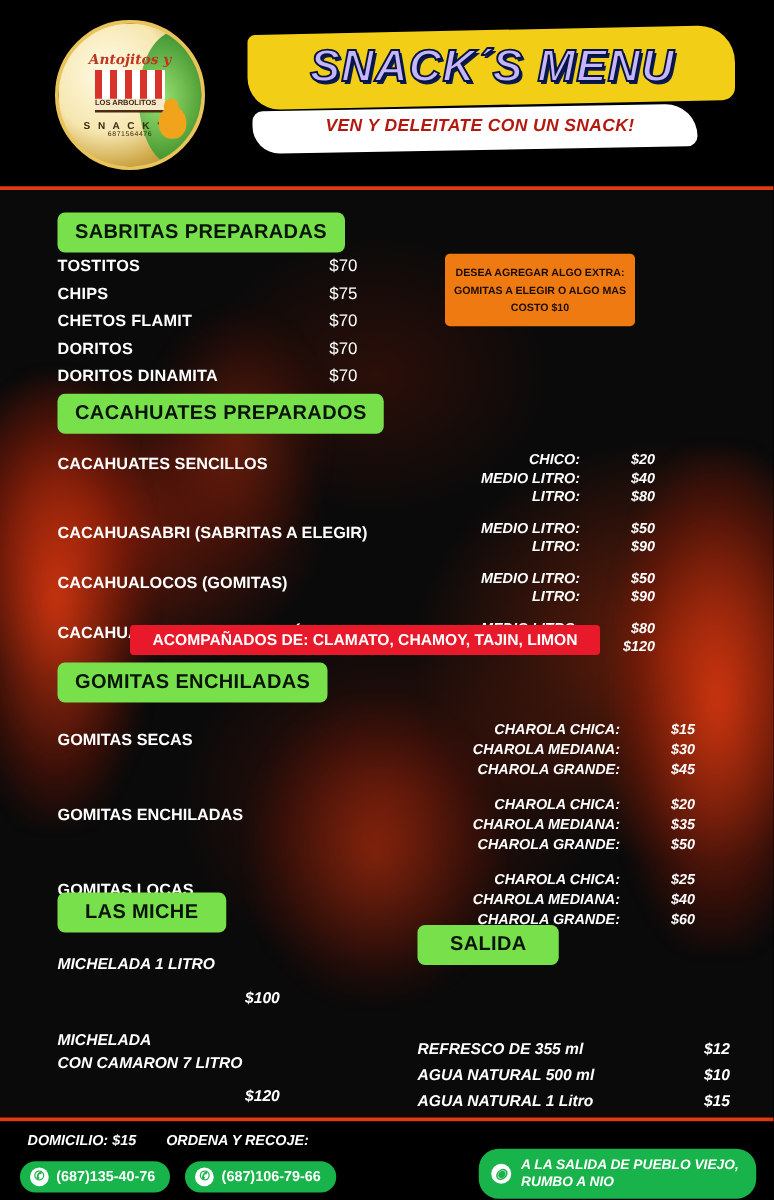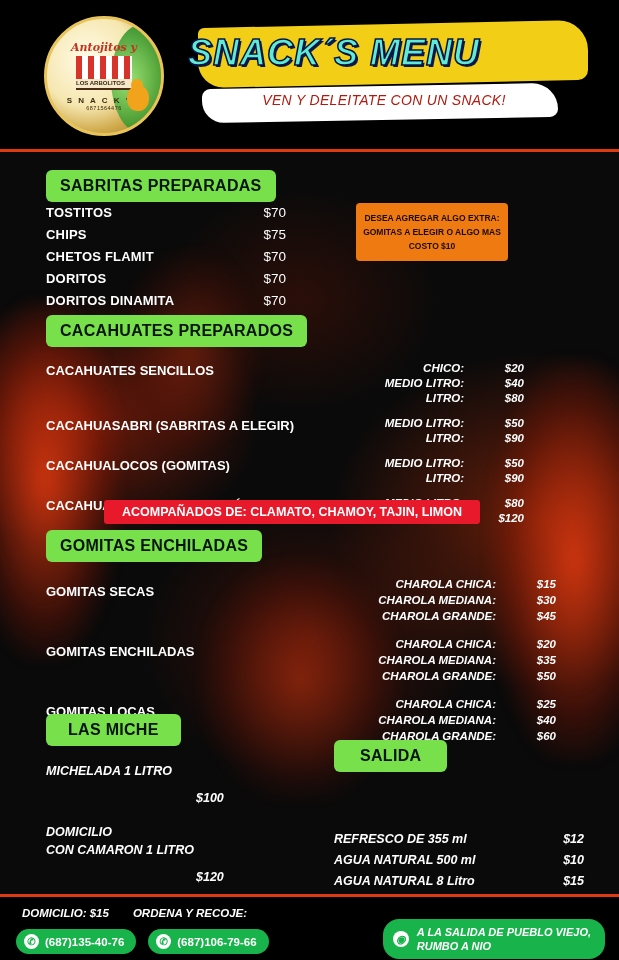--- a/index.html
+++ b/index.html
@@ -102,31 +102,31 @@
     border-radius: 6px 30px 10px 26px;
   }
   .title-brush2 {
     position: absolute; left: 14px; top: 68px; width: 356px; height: 34px;
     background: #ffffff;
     transform: skewY(-1deg);
     border-radius: 8px 26px 8px 22px;
   }
   .title-main {
     position: absolute; left: 0; top: 14px; width: 412px;
-    text-align: left;
+    text-align: center;
     font-size: 36px; font-weight: bold; font-style: italic;
-    color: #5eead4;
+    color: #c4b5fd;
     letter-spacing: 1px;
     -webkit-text-stroke: 1.5px #06123f;
     text-shadow: 2px 2px 0 #0a1b52;
   }
   .title-sub {
     position: absolute; left: 0; top: 74px; width: 392px;
     text-align: center;
-    font-size: 14px; font-weight: normal; font-style: italic;
+    font-size: 14px; font-weight: bold; font-style: italic;
     color: #b3190e;
     letter-spacing: .3px;
   }
 
   
   .sec-head {
     display: inline-block;
     background: #78e04b;
     color: #06140a;
     font-size: 16px; font-weight: bold;
@@ -415,43 +415,43 @@
     <div class="sec-head" style="padding-left:22px;padding-right:22px;">LAS MICHE</div>
   </div>
 
   <div class="miche" style="top:764px;">
     <div class="miche-row">
       <span class="mn">MICHELADA 1 LITRO</span>
       <span class="mp">$100</span>
     </div>
     <div style="height:14px;"></div>
     <div class="miche-row" style="display:block;">
-      <div>DOMICILIO</div>
+      <div>MICHELADA</div>
       <div style="display:flex;margin-top:4px;">
-        <span class="mn">CON CAMARON 1 LITRO</span>
+        <span class="mn">CON CAMARON 7 LITRO</span>
         <span class="mp">$120</span>
       </div>
     </div>
   </div>
 
   <div style="position:absolute;left:334px;top:740px;">
     <div class="sec-head" style="padding-left:26px;padding-right:26px;">SALIDA</div>
   </div>
 
   <div class="bebidas" style="top:784px;">
     <div class="beb-row">
       <span class="bn">REFRESCO DE 355 ml</span>
       <span class="bp">$12</span>
     </div>
     <div class="beb-row">
       <span class="bn">AGUA NATURAL 500 ml</span>
       <span class="bp">$10</span>
     </div>
     <div class="beb-row">
-      <span class="bn">AGUA NATURAL 8 Litro</span>
+      <span class="bn">AGUA NATURAL 1 Litro</span>
       <span class="bp">$15</span>
     </div>
     <div class="beb-row">
       <span class="bn">TE 600 ml</span>
       <span class="bp">$15</span>
     </div>
   </div>
 
   <div class="footer">
     <div class="foot-labels">

